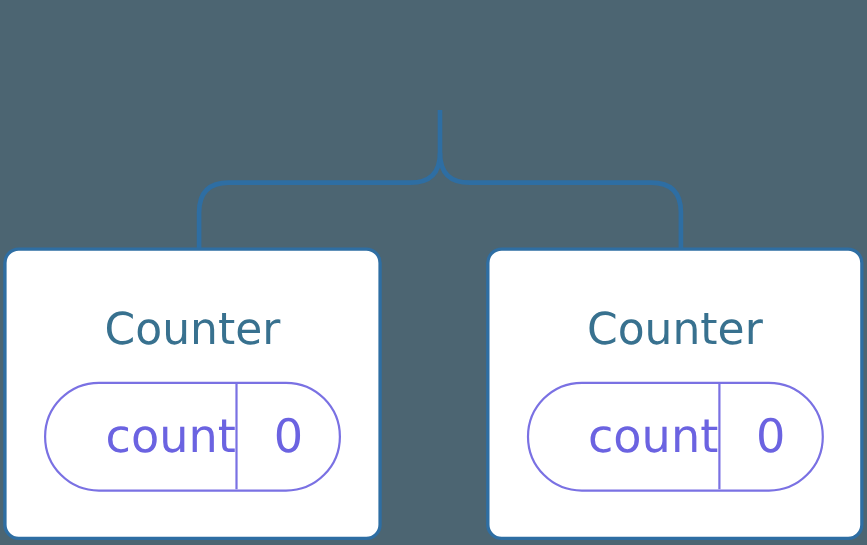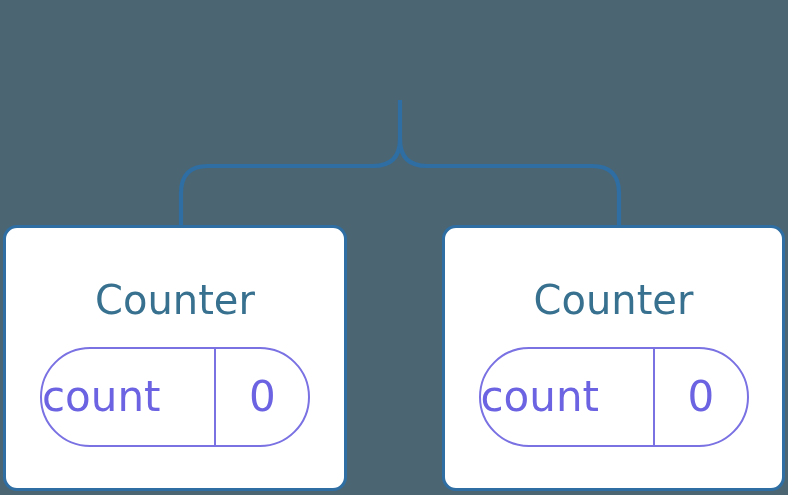--- a/index.html
+++ b/index.html
@@ -73,21 +73,21 @@
     width: 270px; height: 100px;
     border: 2px solid var(--pill-border-purple);
     border-radius: 50px;
     display: flex;
     overflow: hidden;
     background: var(--node-bg);
   }
   .state-pill .key-cell {
     flex: 0 0 65.6%;
     border-right: 2px solid var(--pill-border-purple);
-    display: flex; align-items: center; justify-content: flex-start;
+    display: flex; align-items: center; justify-content: flex-end;
   }
   .state-pill .value-cell {
     flex: 1 1 auto;
     display: flex; align-items: center; justify-content: center;
   }
   .state-text {
     color: var(--state-purple);
     font-size: 42px;
     line-height: 1;
   }

